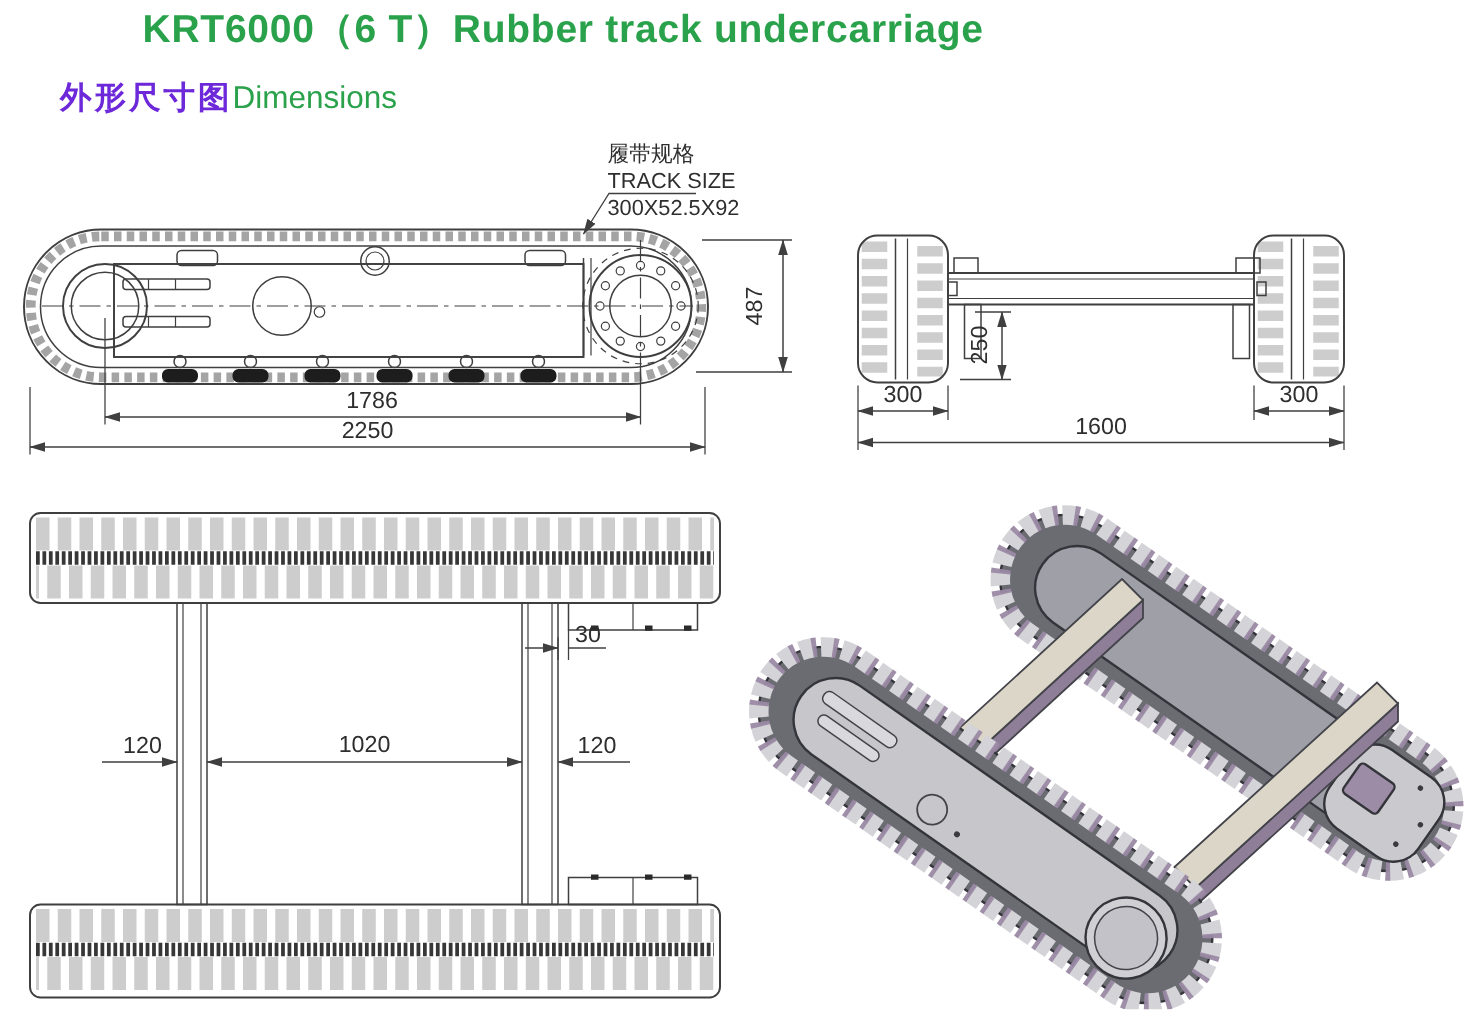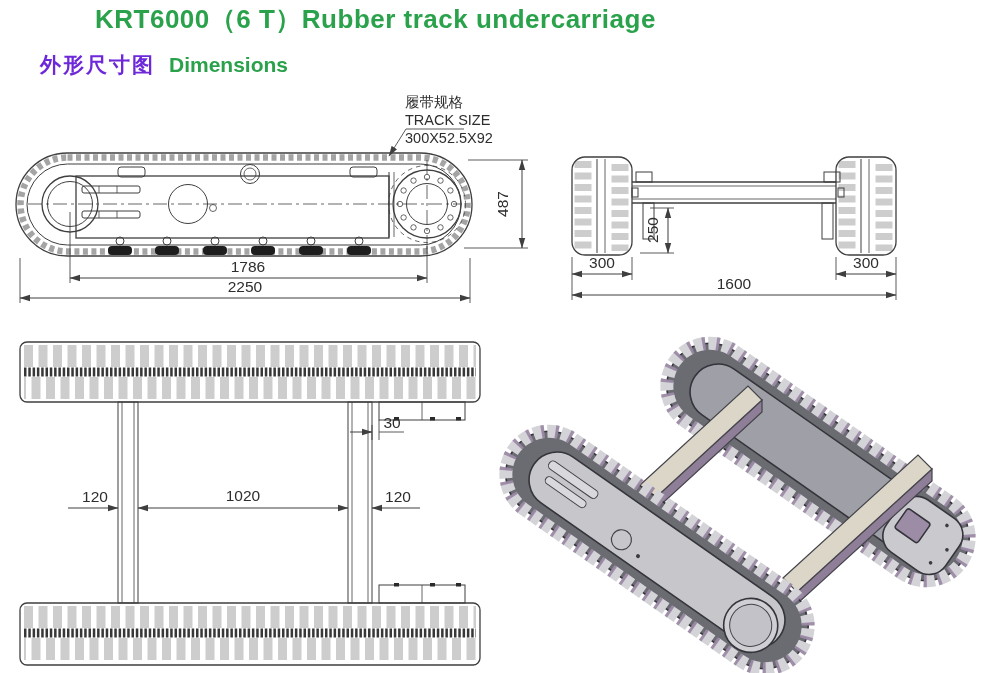--- a/index.html
+++ b/index.html
@@ -2,21 +2,21 @@
 <html><head>
 <meta charset="utf-8">
 <style>
   html,body{margin:0;padding:0;background:#ffffff;width:982px;height:673px;overflow:hidden;
             font-family:"Liberation Sans",sans-serif;}
   .page{position:relative;width:982px;height:474px;background:#fff;}
   .title{position:absolute;left:95px;top:2px;font-size:26px;font-weight:bold;color:#2aa24b;
          letter-spacing:.5px;white-space:nowrap;}
   .subtitle{position:absolute;left:40px;top:51px;font-size:21px;white-space:nowrap;}
   .subtitle .zh{font-weight:bold;color:#6d28d9;letter-spacing:2px;}
-  .subtitle .en{color:#2aa24b;margin-left:14px;font-weight:700;}
+  .subtitle .en{color:#2aa24b;font-weight:400;}
   svg{position:absolute;left:0;top:0;}
   .ln{stroke:#3f3f3f;stroke-width:1.3;fill:none;}
   .ln1{stroke:#3f3f3f;stroke-width:1;fill:none;}
   .thin{stroke:#3f3f3f;stroke-width:.8;fill:none;}
   .dim{stroke:#3f3f3f;stroke-width:1;fill:none;}
   .ext{stroke:#3f3f3f;stroke-width:.85;fill:none;}
   .cl{stroke:#3f3f3f;stroke-width:.8;fill:none;stroke-dasharray:14 4 3 4;}
   .tread{stroke:#4a4a4a;fill:none;opacity:.5;}
   .tex{stroke:#4a4a4a;fill:none;opacity:.28;}
   .dtxt{font-family:"Liberation Sans",sans-serif;font-size:15.5px;fill:#2e2e2e;}

